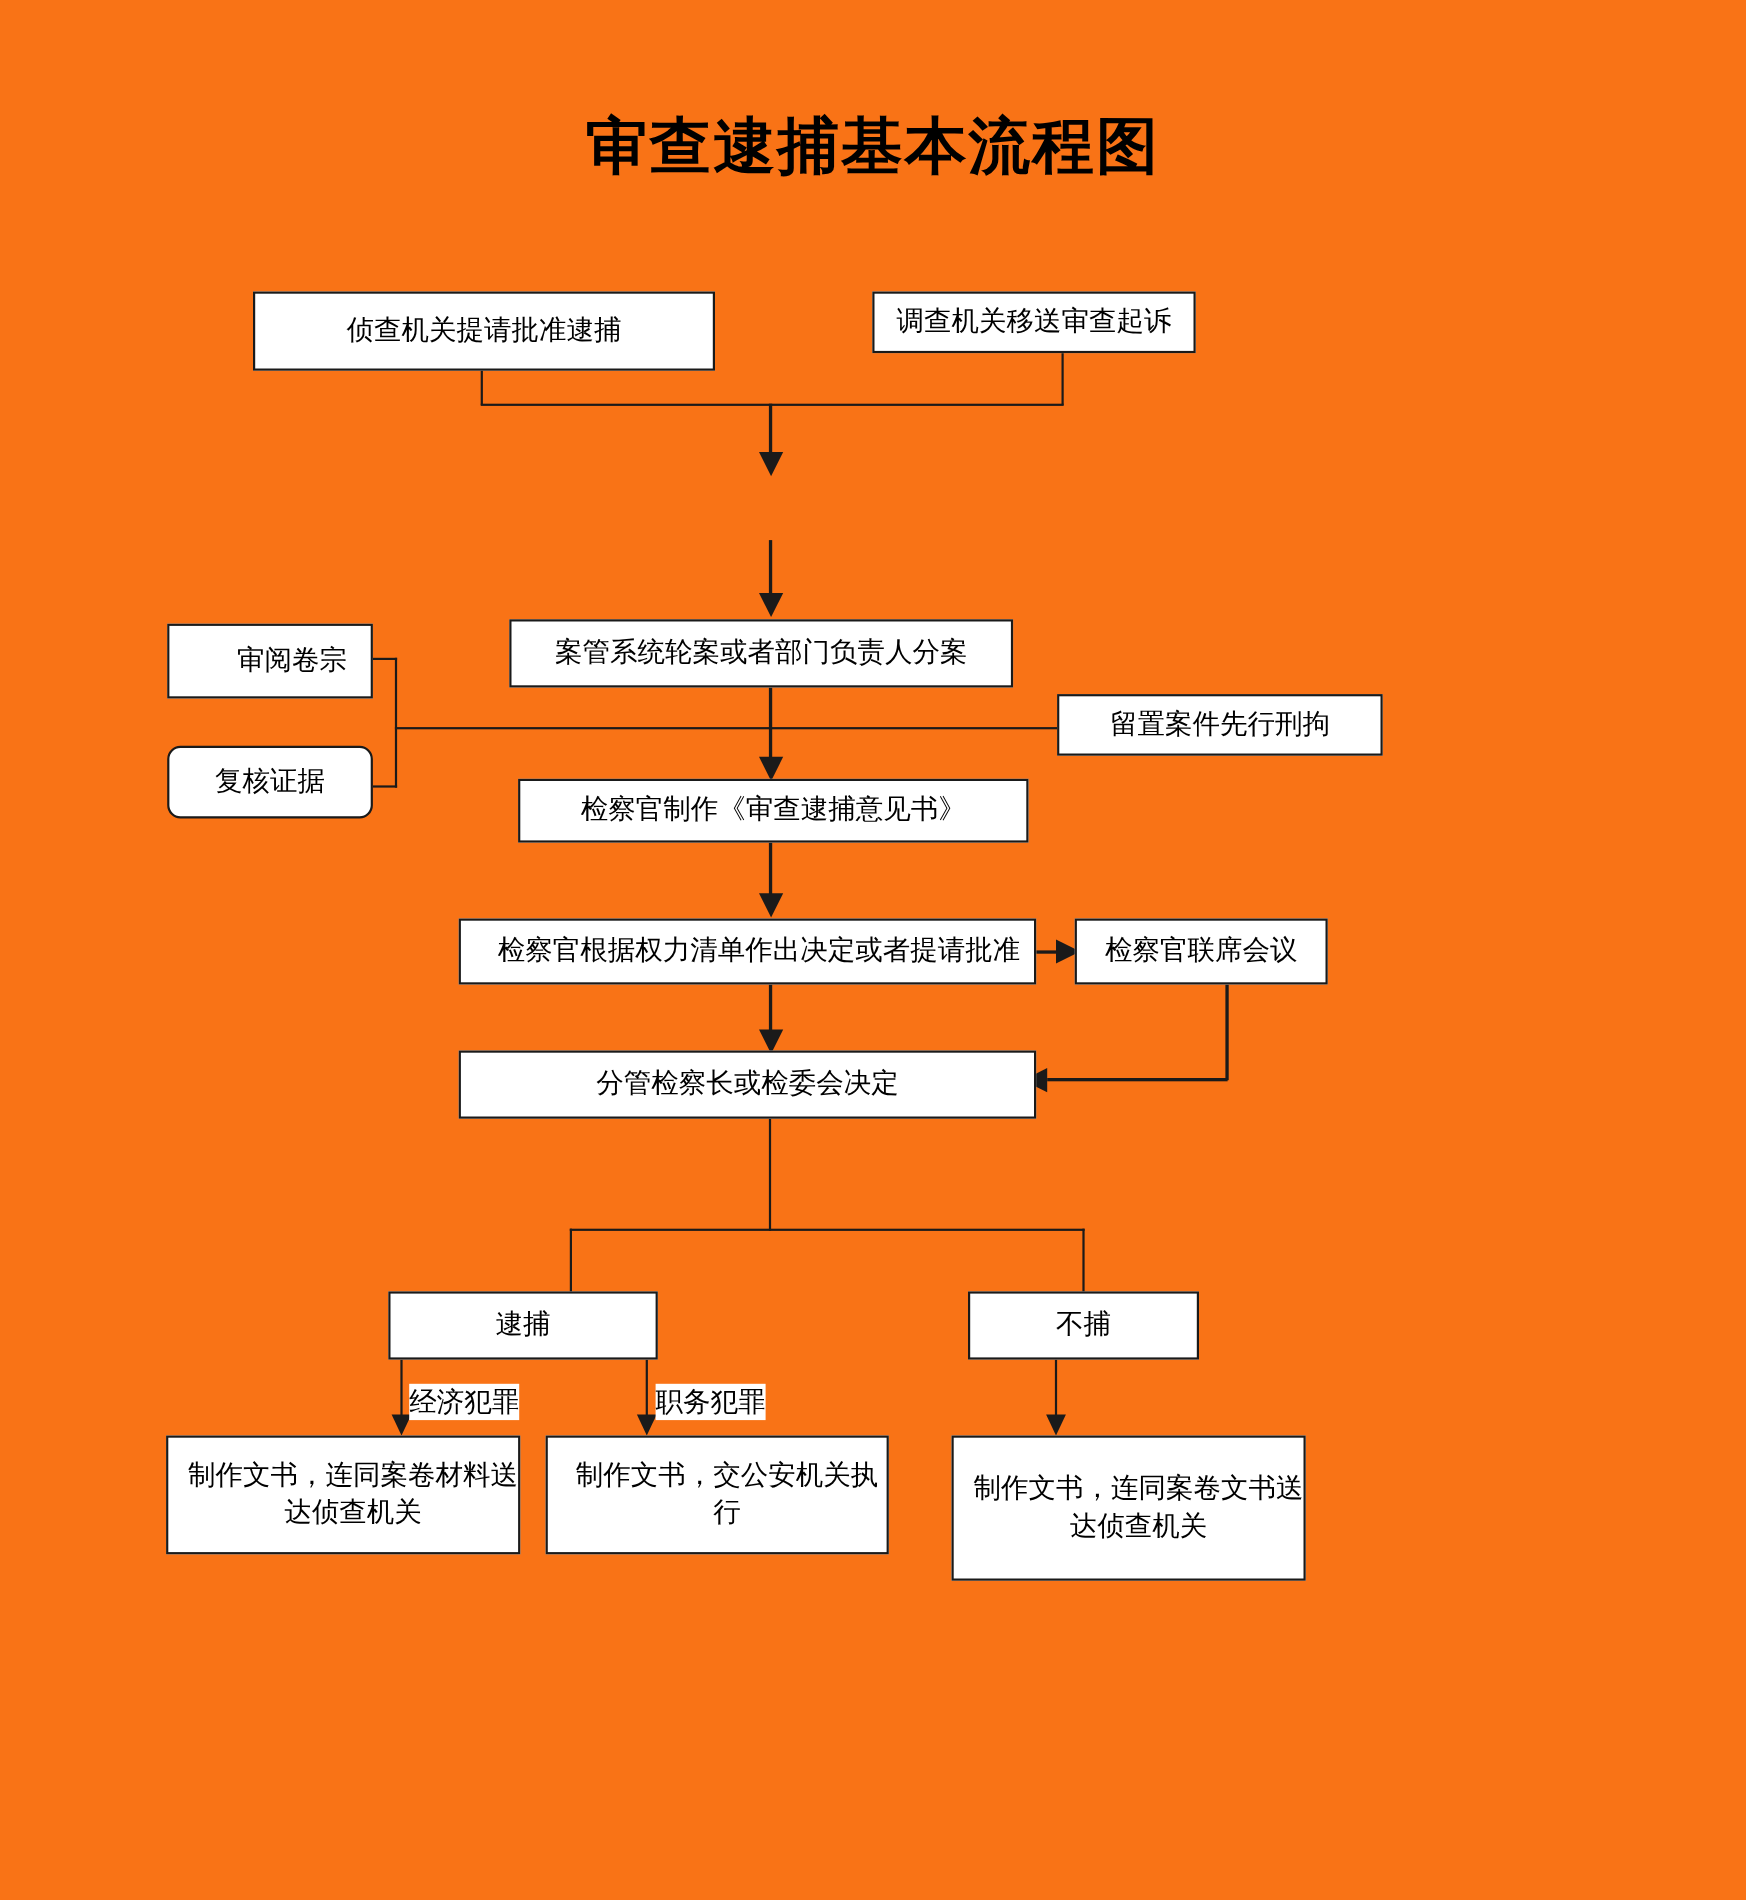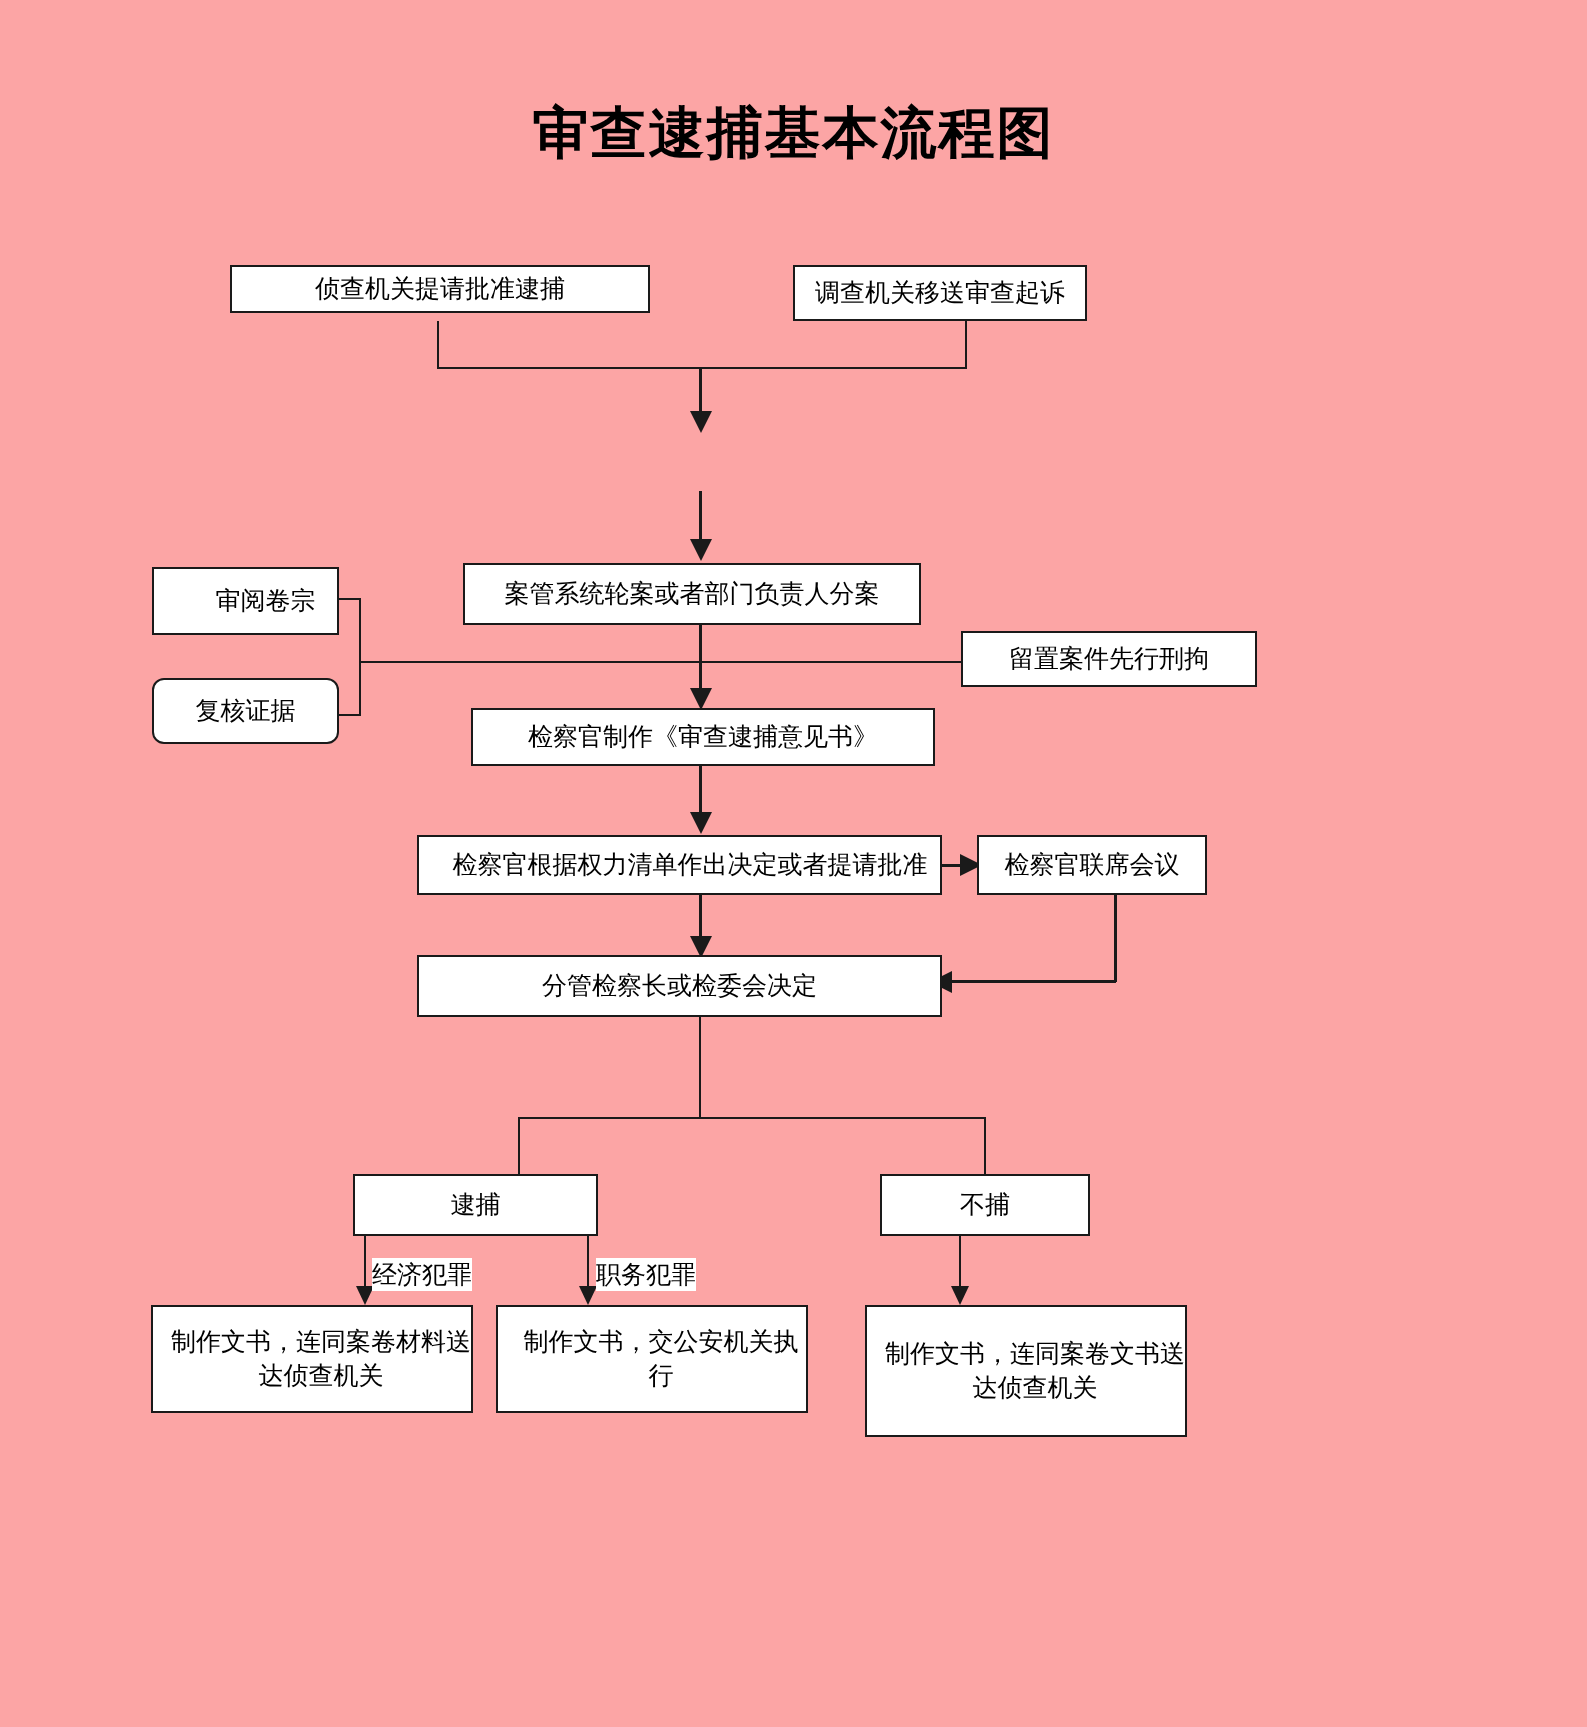--- a/index.html
+++ b/index.html
@@ -8,21 +8,21 @@
     background: #ffffff;
   }
   body {
     font-family: "Liberation Serif", "DejaVu Serif", serif;
     color: #000000;
   }
   #canvas {
     position: relative;
     width: 1587px;
     height: 1727px;
-    background: #fca5a5;
+    background: #f97316;
     overflow: hidden;
   }
   #title {
     position: absolute;
     left: 0;
     top: 96px;
     width: 1587px;
     text-align: center;
     font-size: 56px;
     font-weight: bold;
@@ -87,21 +87,21 @@
     z-index: 4;
   }
 </style>
 </head>
 <body>
 
 <div id="canvas">
 
   <div id="title">审查逮捕基本流程图</div>
 
-  <div class="node" style="left:230px; top:265px; width:420px; height:48px;">侦查机关提请批准逮捕</div>
+  <div class="node" style="left:230px; top:265px; width:420px; height:72px;">侦查机关提请批准逮捕</div>
 
   <div class="node" style="left:793px; top:265px; width:294px; height:56px;">调查机关移送审查起诉</div>
 
   <div class="edge thin v" style="left:437px; top:321px; height:47px;"></div>
   <div class="edge thin v" style="left:965px; top:321px; height:47px;"></div>
   <div class="edge thin h" style="left:437px; top:367px; width:530px;"></div>
   <div class="edge v" style="left:699px; top:367px; height:60px;"></div>
   <div class="arrowhead down" style="left:690px; top:411px;"></div>
 
 

